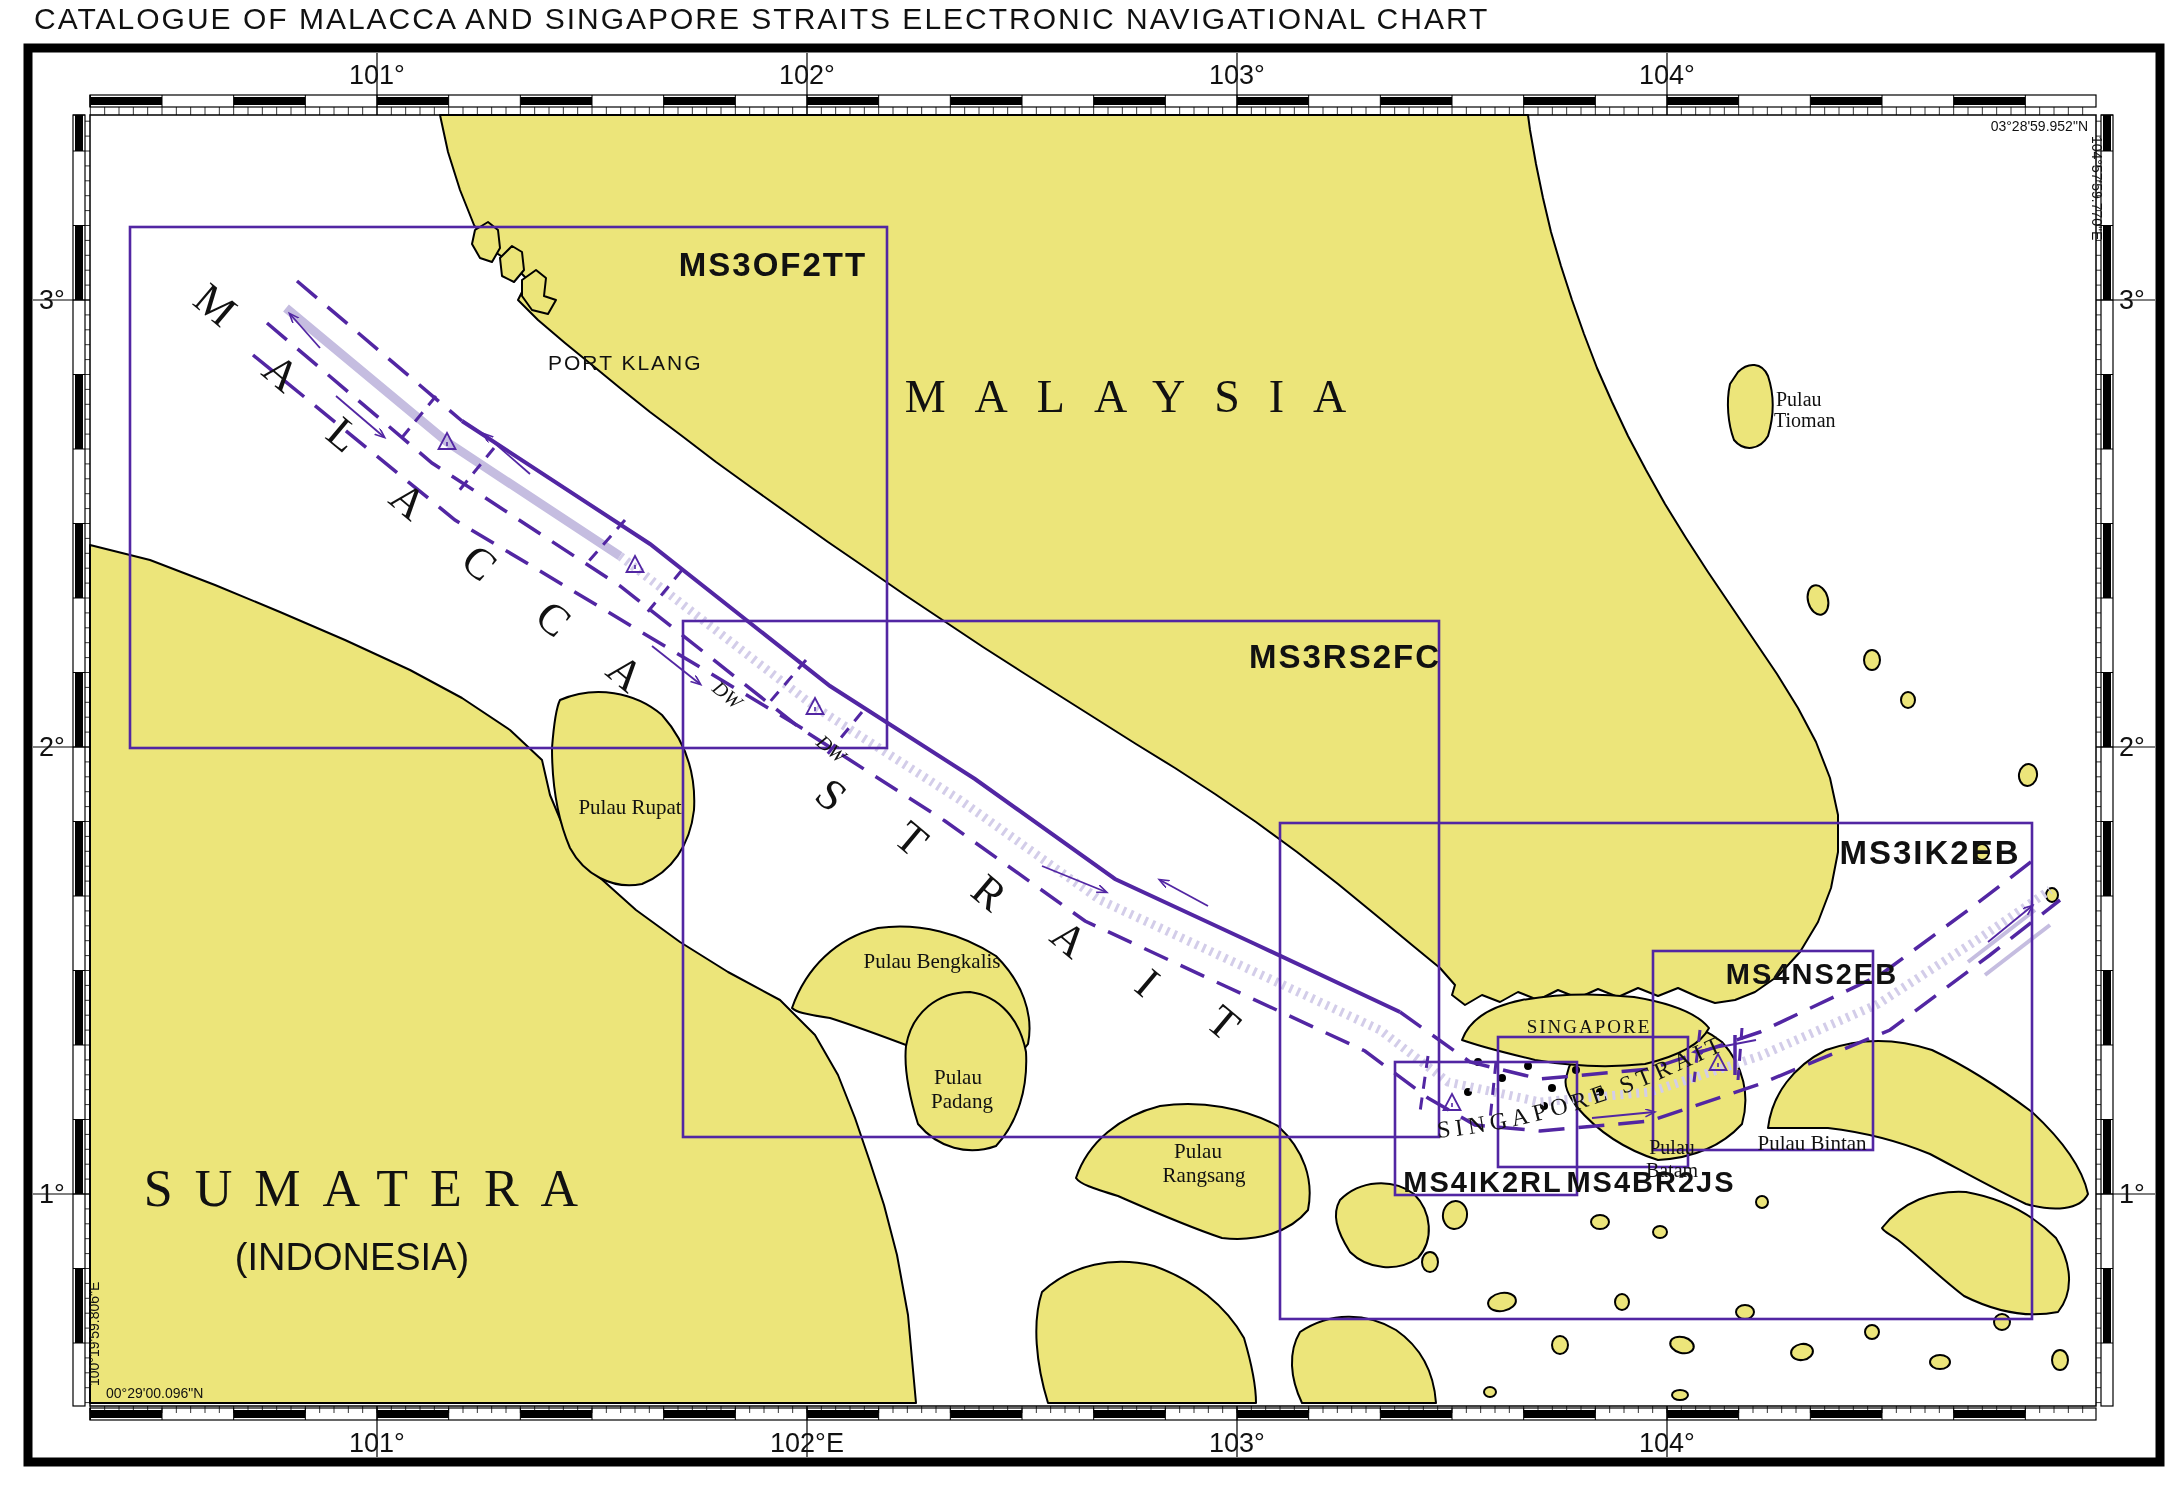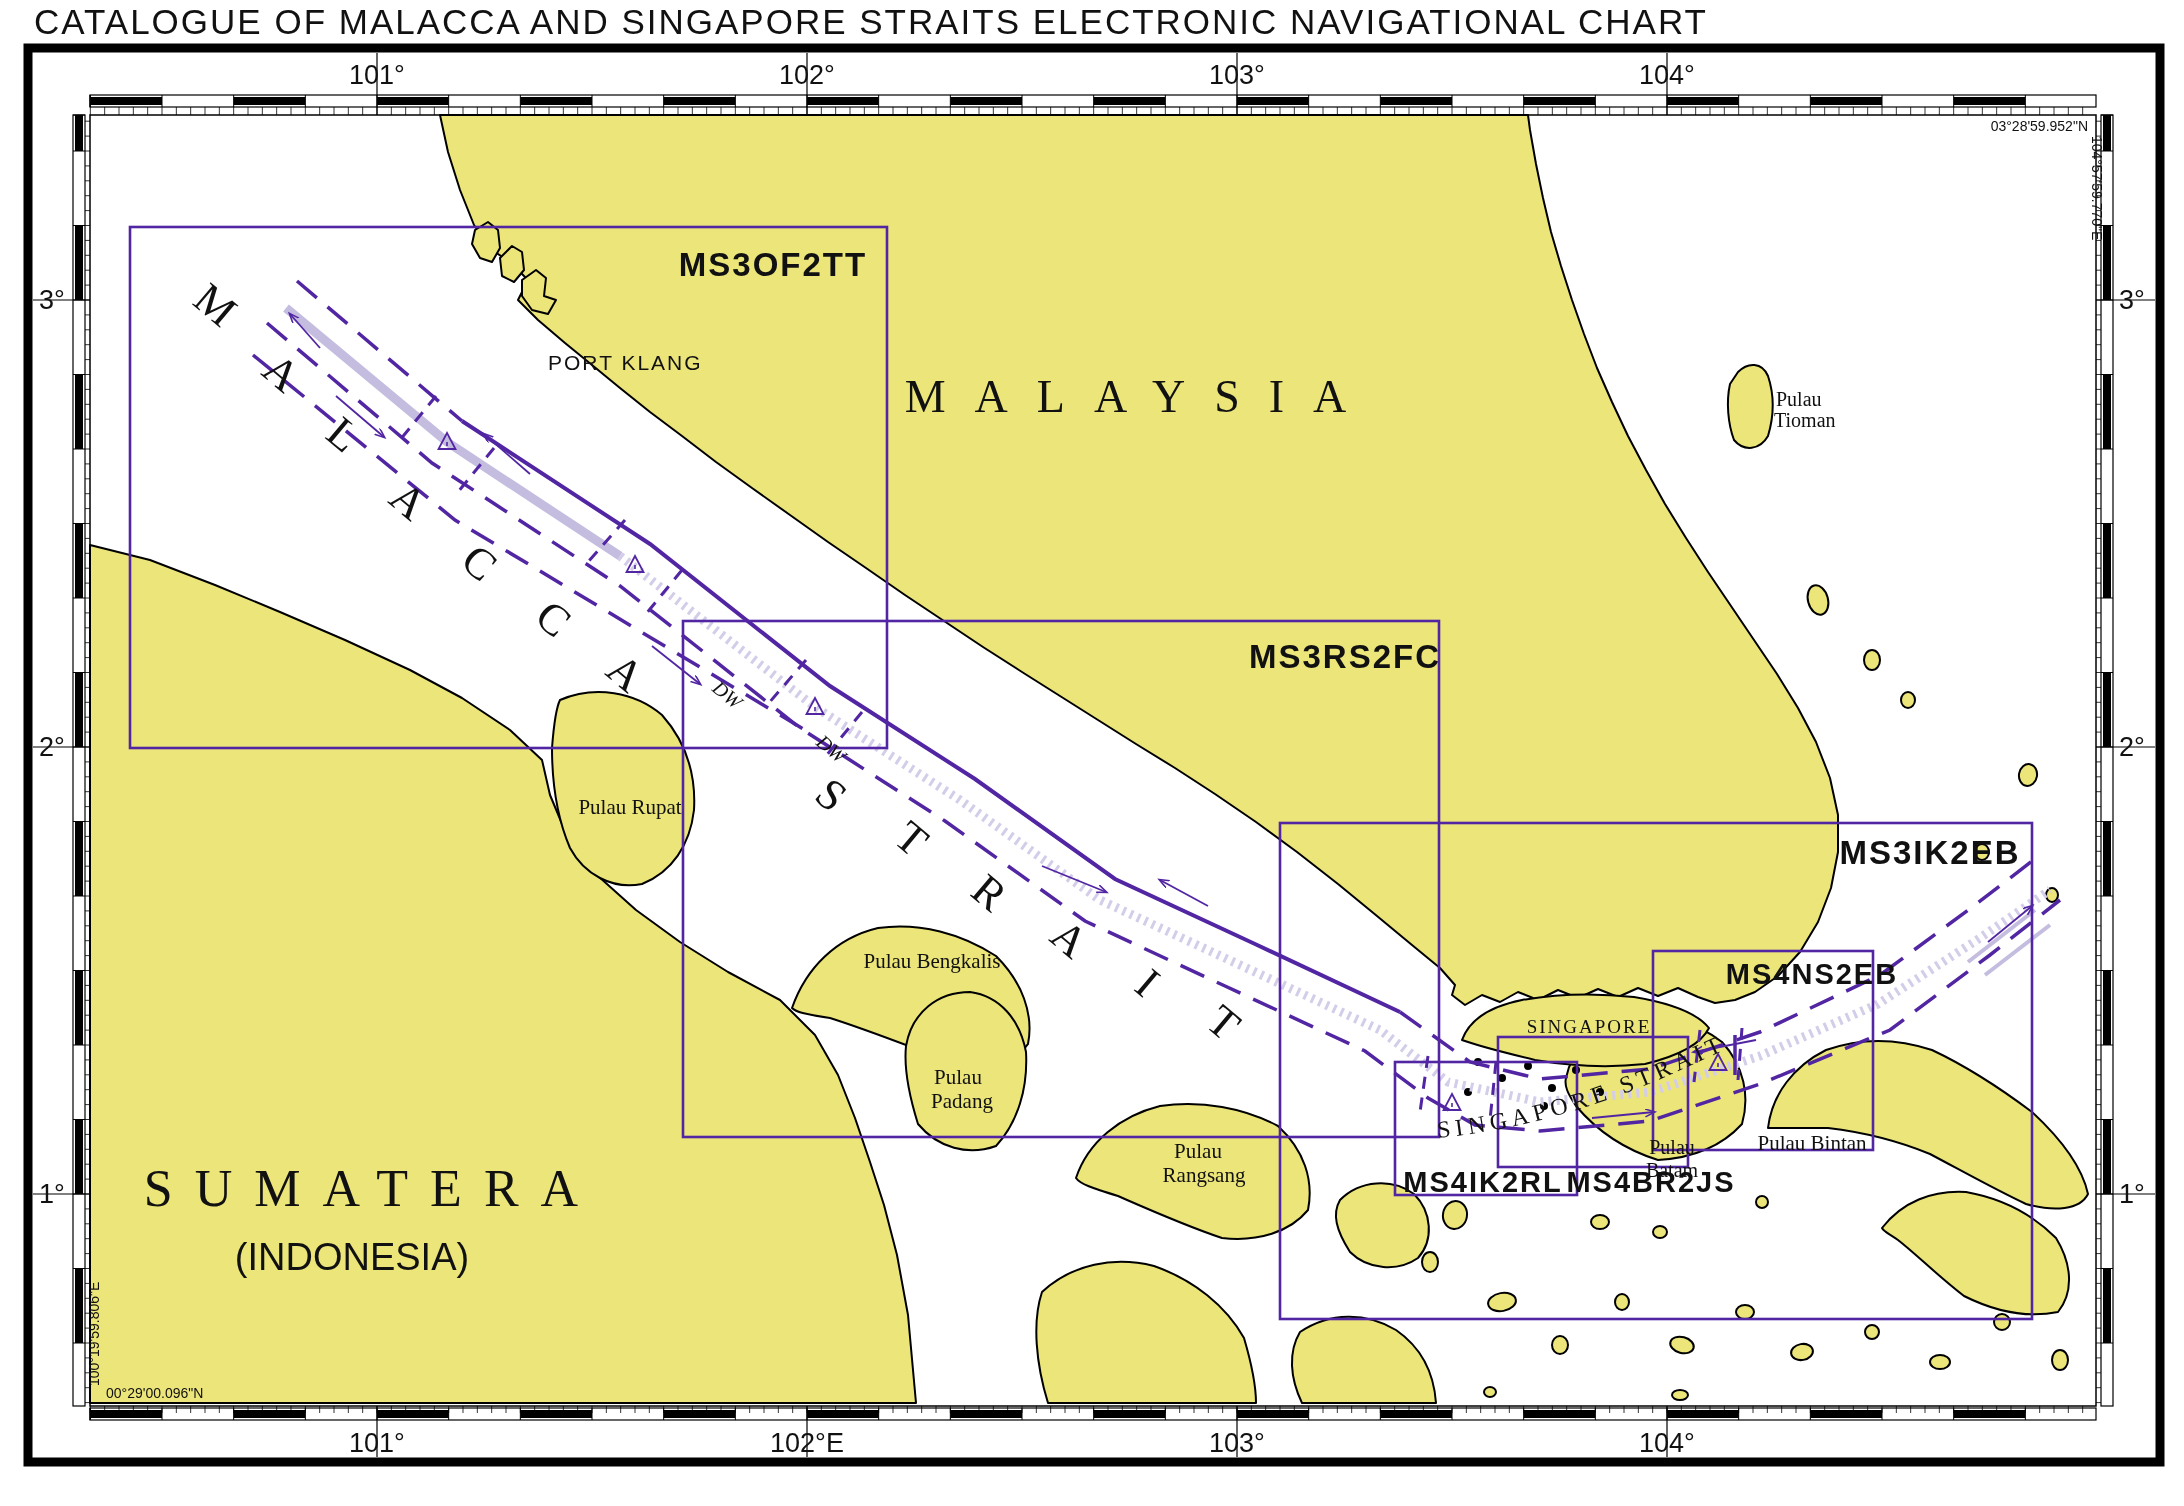--- a/index.html
+++ b/index.html
@@ -1,18 +1,18 @@
 <!DOCTYPE html>
 <html><head>
 <meta charset="utf-8">
 <style>
   html,body{margin:0;padding:0;background:#ffffff;}
   .page{position:relative;width:2184px;height:1506px;background:#ffffff;overflow:hidden;
         font-family:"Liberation Sans",sans-serif;}
-  .chart-title{position:absolute;left:34px;top:2px;font-size:35px;letter-spacing:2px;
+  .chart-title{position:absolute;left:34px;top:2px;font-size:30px;letter-spacing:2px;
         color:#111;font-family:"Liberation Sans",sans-serif;white-space:nowrap;}
   svg{position:absolute;left:0;top:0;}
   text{fill:#111;}
   .serif{font-family:"Liberation Serif",serif;}
   .sans{font-family:"Liberation Sans",sans-serif;}
 </style>
 </head>
 <body>
 
 <div class="page">

